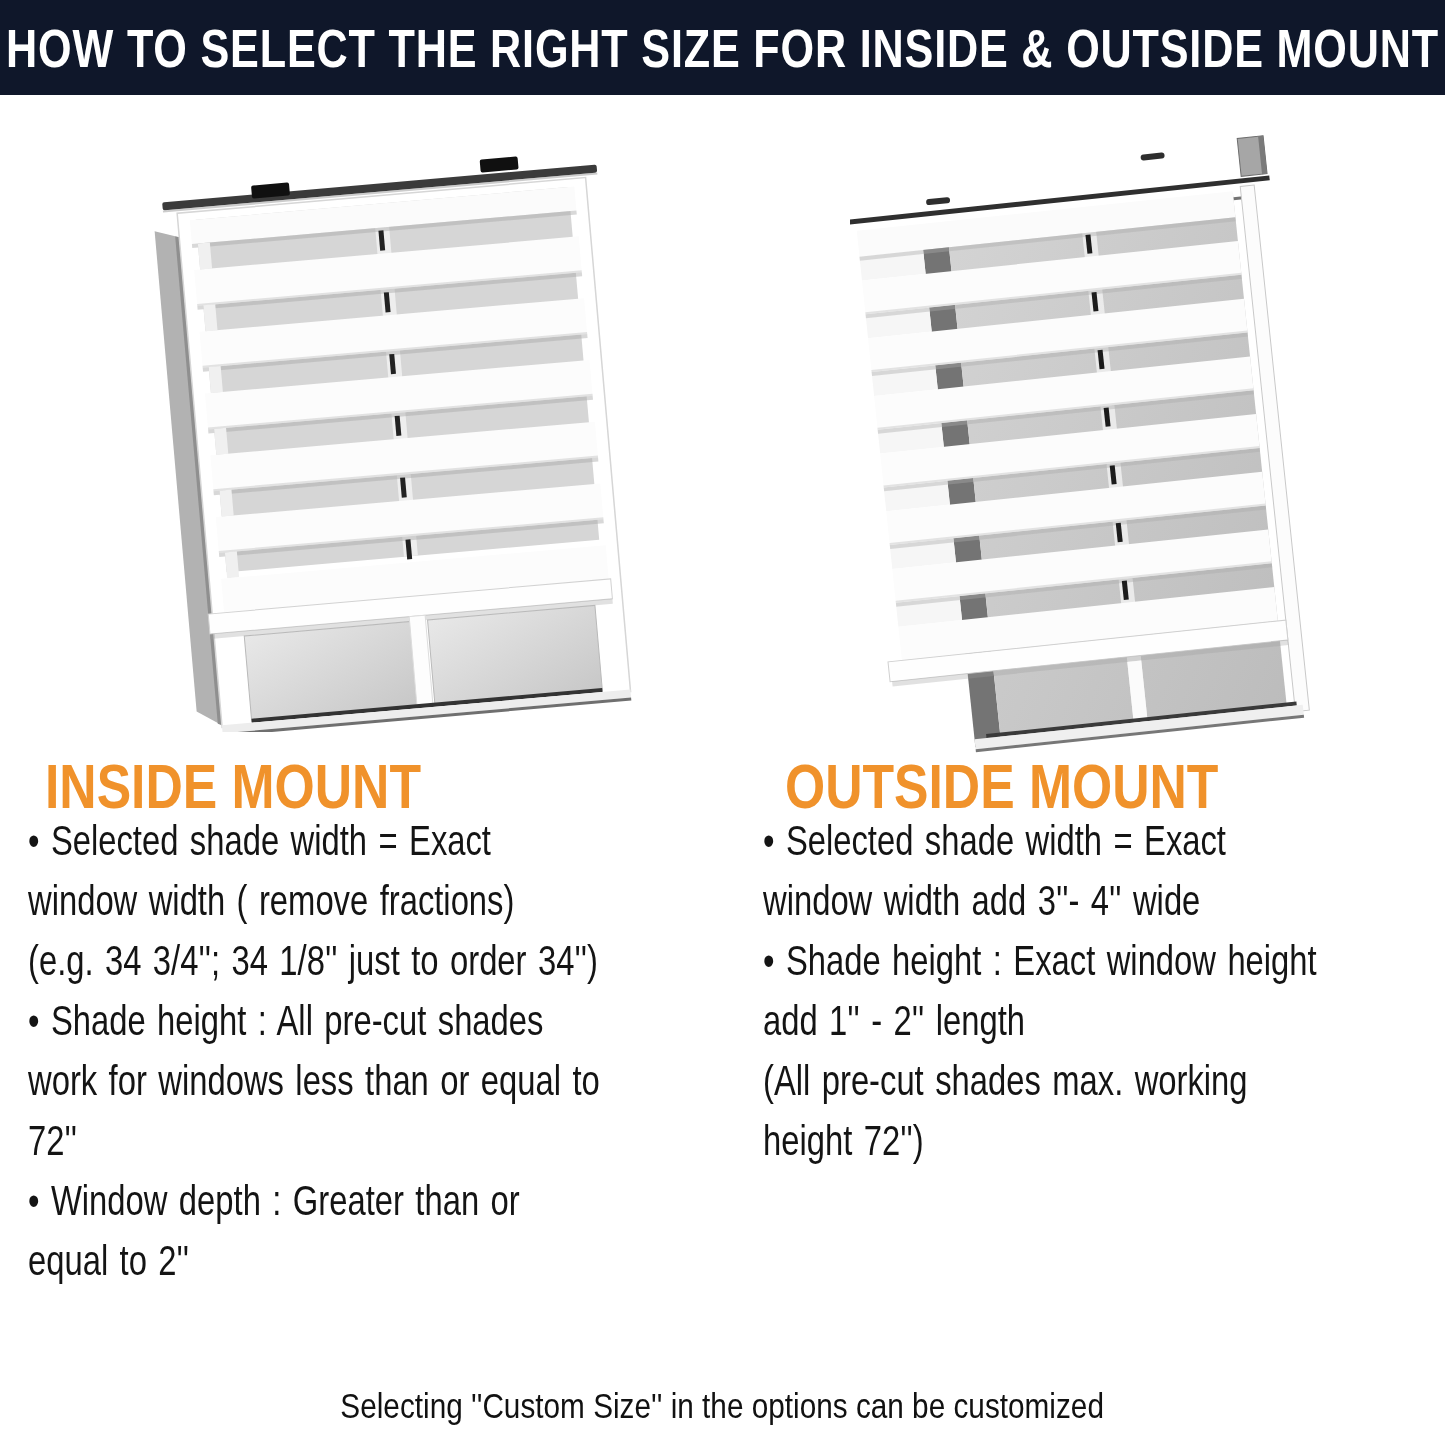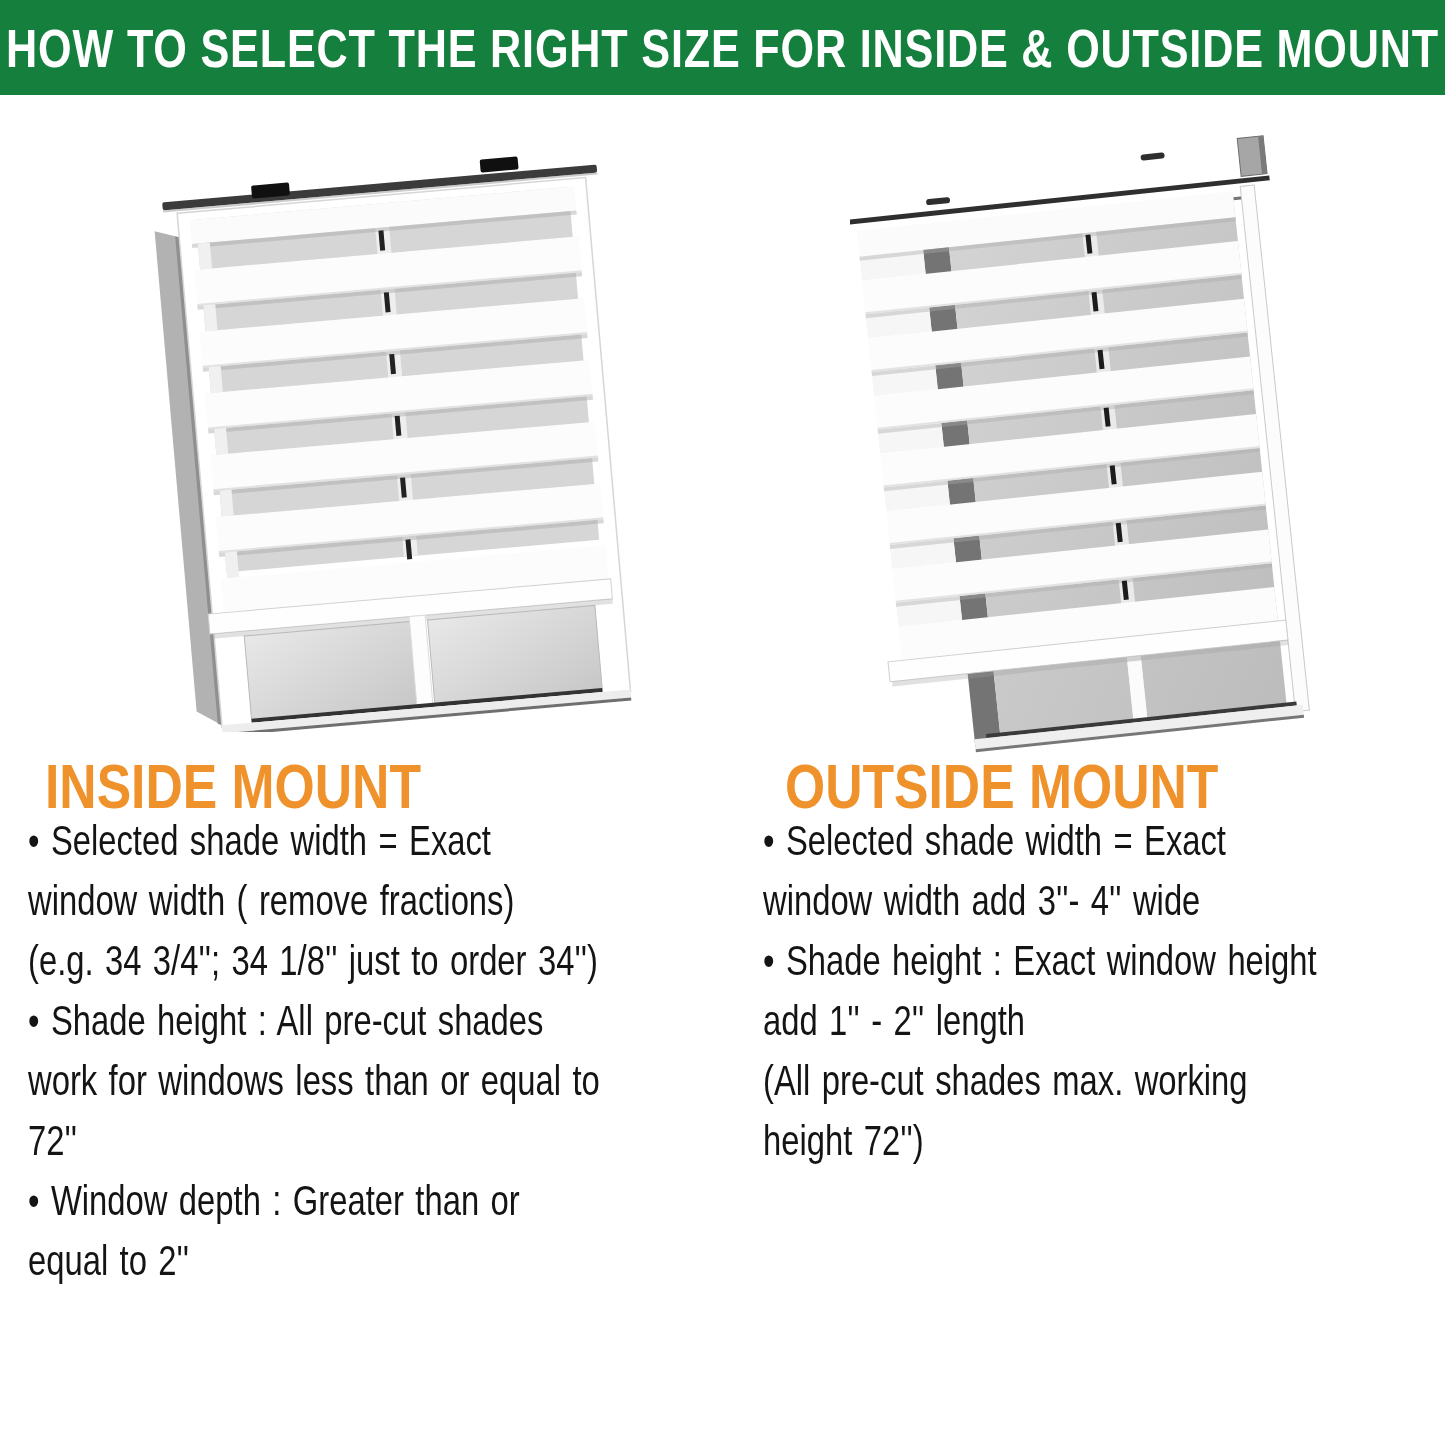--- a/index.html
+++ b/index.html
@@ -9,21 +9,21 @@
     width:1445px;height:1432px;
     background:#ffffff;
     overflow:hidden;
     font-family:"Liberation Sans","DejaVu Sans",sans-serif;
     color:#141414;
   }
 
   
   .banner{
     position:absolute;left:0;top:0;width:1445px;height:95px;
-    background:#15803d;
+    background:#0f172a;
     display:flex;align-items:center;justify-content:center;
   }
   .banner-text{
     color:#ffffff;
     font-size:54px;font-weight:bold;letter-spacing:1px;
     white-space:nowrap;
     transform:scaleX(0.80);
     transform-origin:center center;
   }
 
@@ -259,14 +259,17 @@
 
   <div class="col col-right">
     <p class="line">• Selected shade width = Exact</p>
     <p class="line">window width add 3''- 4'' wide</p>
     <p class="line">• Shade height : Exact window height</p>
     <p class="line">add 1'' - 2'' length</p>
     <p class="line">(All pre-cut shades max. working</p>
     <p class="line">height 72'')</p>
   </div>
 
+  <footer class="footnote">
+    <span>Selecting ''Custom Size'' in the options can be customized</span>
+  </footer>
 
 </div>
 
 </body></html>

